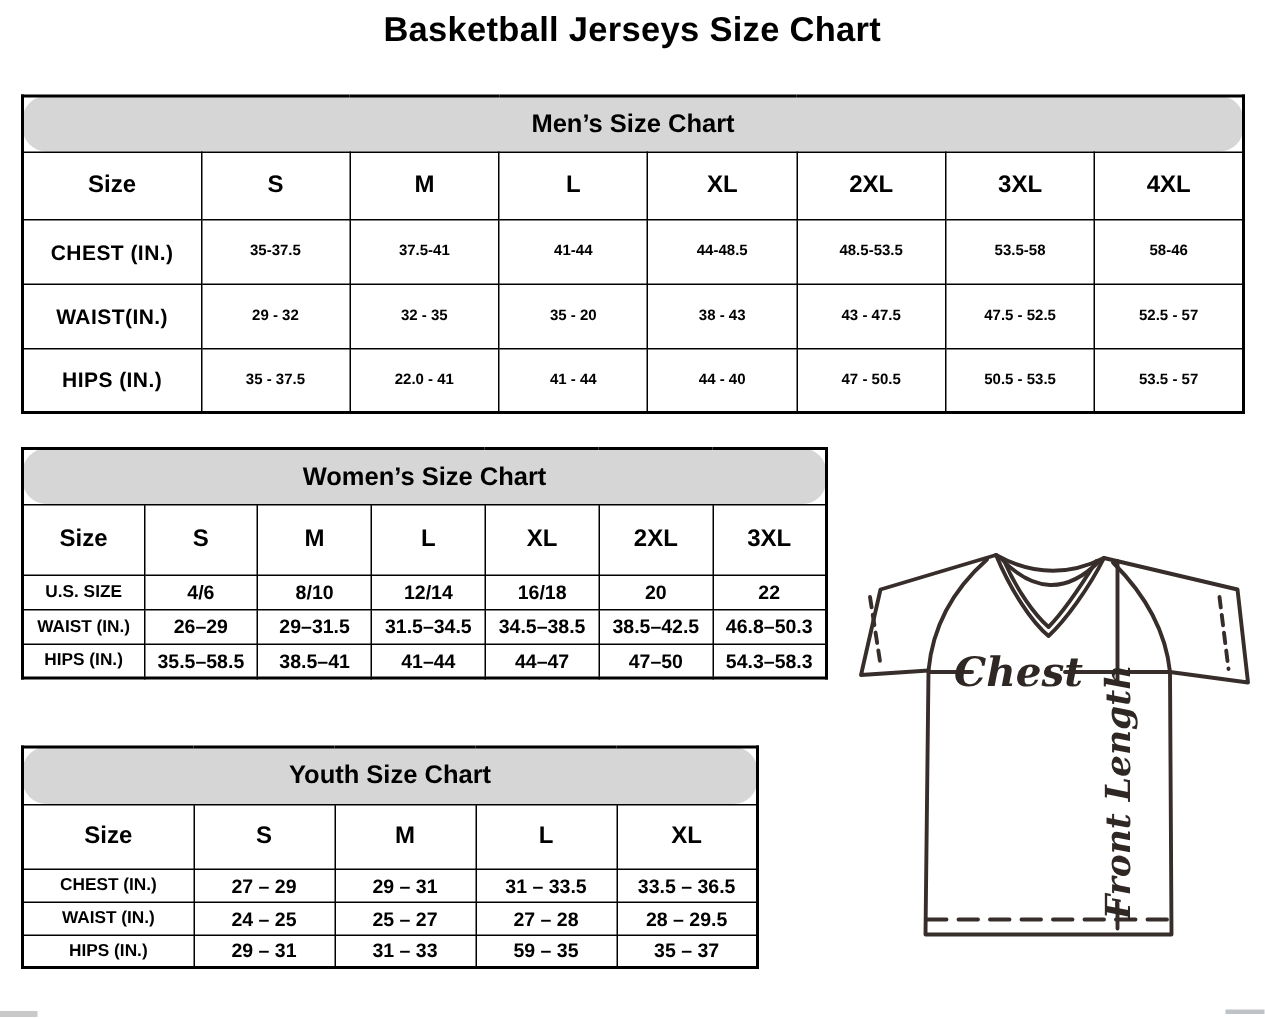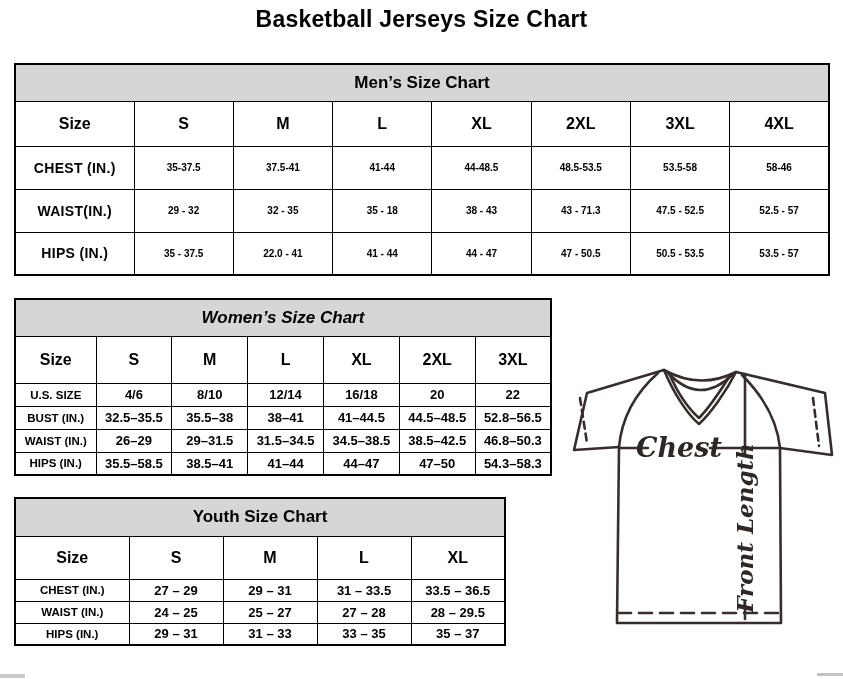--- a/index.html
+++ b/index.html
@@ -27,33 +27,34 @@
   table.size-table th, table.size-table td {
     border: 1px solid #000;
     text-align: center;
     vertical-align: middle;
     font-weight: bold;
     padding: 0 2px;
   }
   table.size-table tr.band th {
     background: #d6d6d6;
     font-size: 17px;
+    border-radius: 16px;
   }
   
   .men { left: 14px; top: 63px; width: 816px; }
   .men th, .men td { border-width: 2px; }
   .men col.c-label { width: 119px; }
   .men tr.band th { height: 37px; }
   .men tr.cols th { height: 45px; font-size: 16px; }
   .men tbody th, .men tbody td { height: 43px; font-size: 10px; }
   .men tbody th.rowlabel { font-size: 14px; letter-spacing: 0.3px; }
   
   .women { left: 14px; top: 298px; width: 538px; }
   .women col.c-label { width: 81px; }
-  .women tr.band th { height: 37px; font-style: italic; }
+  .women tr.band th { height: 37px; }
   .women tr.cols th { height: 47px; font-size: 16px; }
   .women tbody th, .women tbody td { height: 23px; font-size: 13px; text-align: center; }
   .women tbody th.rowlabel { font-size: 11.5px; }
   
   .youth { left: 14px; top: 497px; width: 492px; }
   .youth col.c-label { width: 114px; }
   .youth tr.band th { height: 38px; }
   .youth tr.cols th { height: 43px; font-size: 16px; }
   .youth tbody th, .youth tbody td { height: 22px; font-size: 13px; }
   .youth tbody th.rowlabel { font-size: 11.5px; }
@@ -113,32 +114,32 @@
         <td>41-44</td>
         <td>44-48.5</td>
         <td>48.5-53.5</td>
         <td>53.5-58</td>
         <td>58-46</td>
       </tr>
       <tr>
         <th class="rowlabel">WAIST(IN.)</th>
         <td>29 - 32</td>
         <td>32 - 35</td>
-        <td>35 - 18</td>
+        <td>35 - 20</td>
         <td>38 - 43</td>
-        <td>43 - 71.3</td>
+        <td>43 - 47.5</td>
         <td>47.5 - 52.5</td>
         <td>52.5 - 57</td>
       </tr>
       <tr>
         <th class="rowlabel">HIPS (IN.)</th>
         <td>35 - 37.5</td>
         <td>22.0 - 41</td>
         <td>41 - 44</td>
-        <td>44 - 47</td>
+        <td>44 - 40</td>
         <td>47 - 50.5</td>
         <td>50.5 - 53.5</td>
         <td>53.5 - 57</td>
       </tr>
     </tbody>
 </table>
 
 <table class="size-table women">
     <colgroup>
       <col class="c-label">
@@ -167,29 +168,20 @@
       <tr>
         <th class="rowlabel">U.S. SIZE</th>
         <td>4/6</td>
         <td>8/10</td>
         <td>12/14</td>
         <td>16/18</td>
         <td>20</td>
         <td>22</td>
       </tr>
       <tr>
-        <th class="rowlabel">BUST (IN.)</th>
-        <td>32.5–35.5</td>
-        <td>35.5–38</td>
-        <td>38–41</td>
-        <td>41–44.5</td>
-        <td>44.5–48.5</td>
-        <td>52.8–56.5</td>
-      </tr>
-      <tr>
         <th class="rowlabel">WAIST (IN.)</th>
         <td>26–29</td>
         <td>29–31.5</td>
         <td>31.5–34.5</td>
         <td>34.5–38.5</td>
         <td>38.5–42.5</td>
         <td>46.8–50.3</td>
       </tr>
       <tr>
         <th class="rowlabel">HIPS (IN.)</th>
@@ -235,21 +227,21 @@
         <th class="rowlabel">WAIST (IN.)</th>
         <td>24 – 25</td>
         <td>25 – 27</td>
         <td>27 – 28</td>
         <td>28 – 29.5</td>
       </tr>
       <tr>
         <th class="rowlabel">HIPS (IN.)</th>
         <td>29 – 31</td>
         <td>31 – 33</td>
-        <td>33 – 35</td>
+        <td>59 – 35</td>
         <td>35 – 37</td>
       </tr>
     </tbody>
 </table>
 
 <div class="jersey">
   <svg viewBox="0 0 280 265" width="280" height="265">
     <g fill="none" stroke="#372e2b" stroke-width="2.6" stroke-linejoin="round" stroke-linecap="round">
 
       <path d="M104,8 L27,31 L14,88 L59,85"></path>

